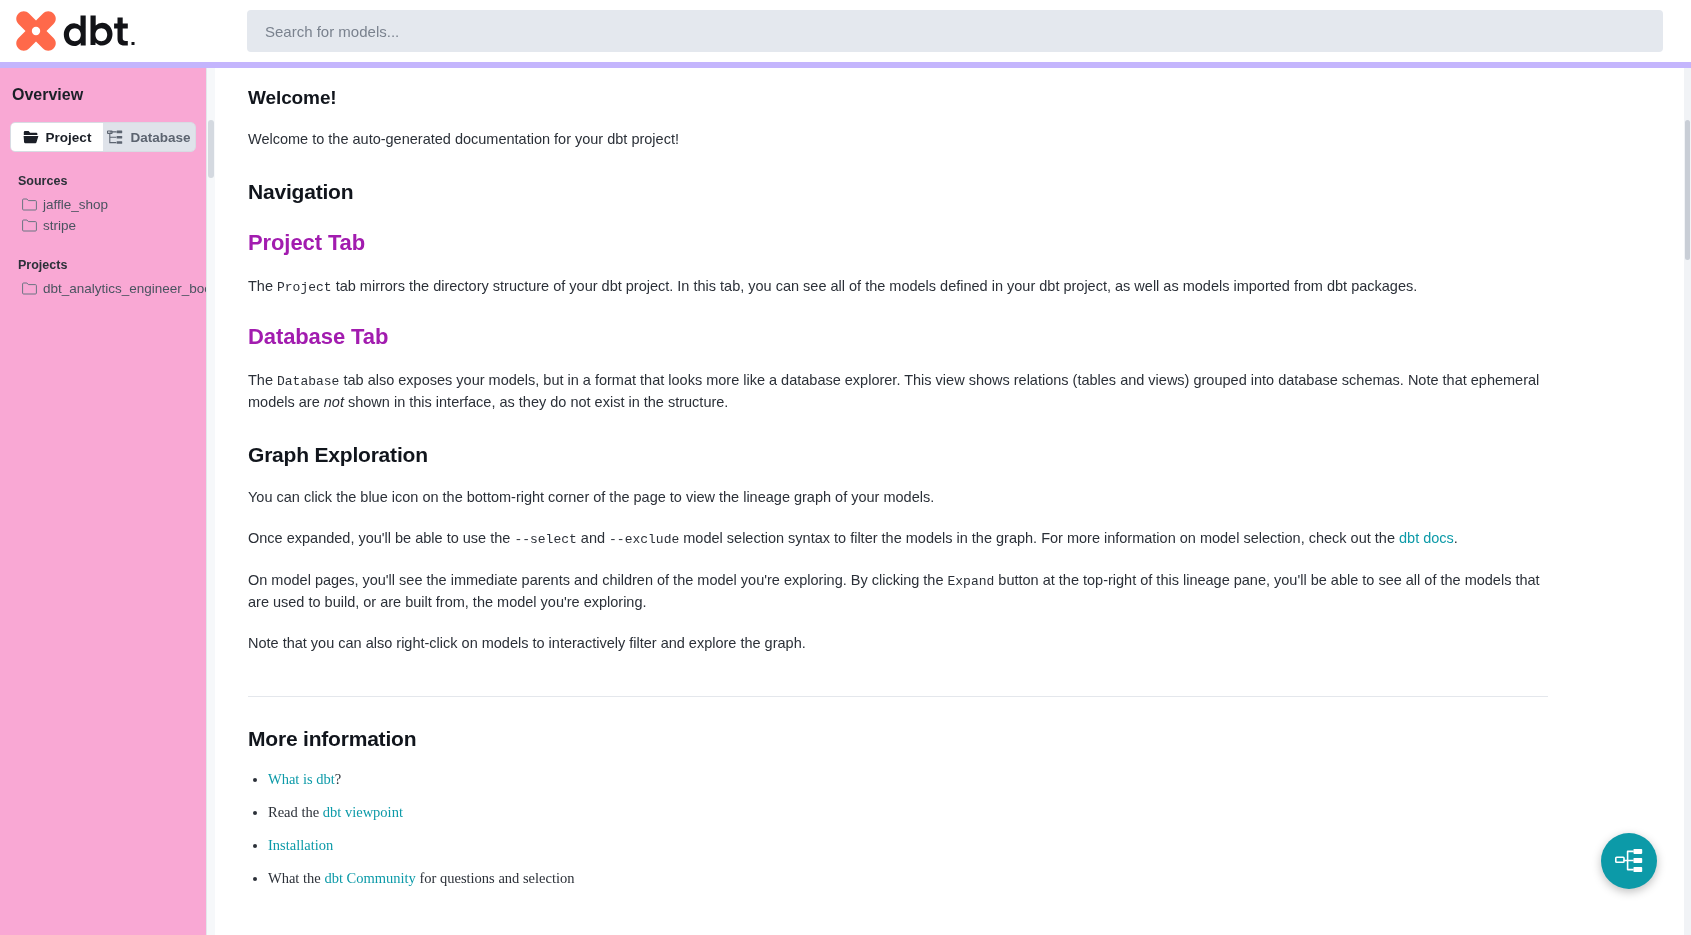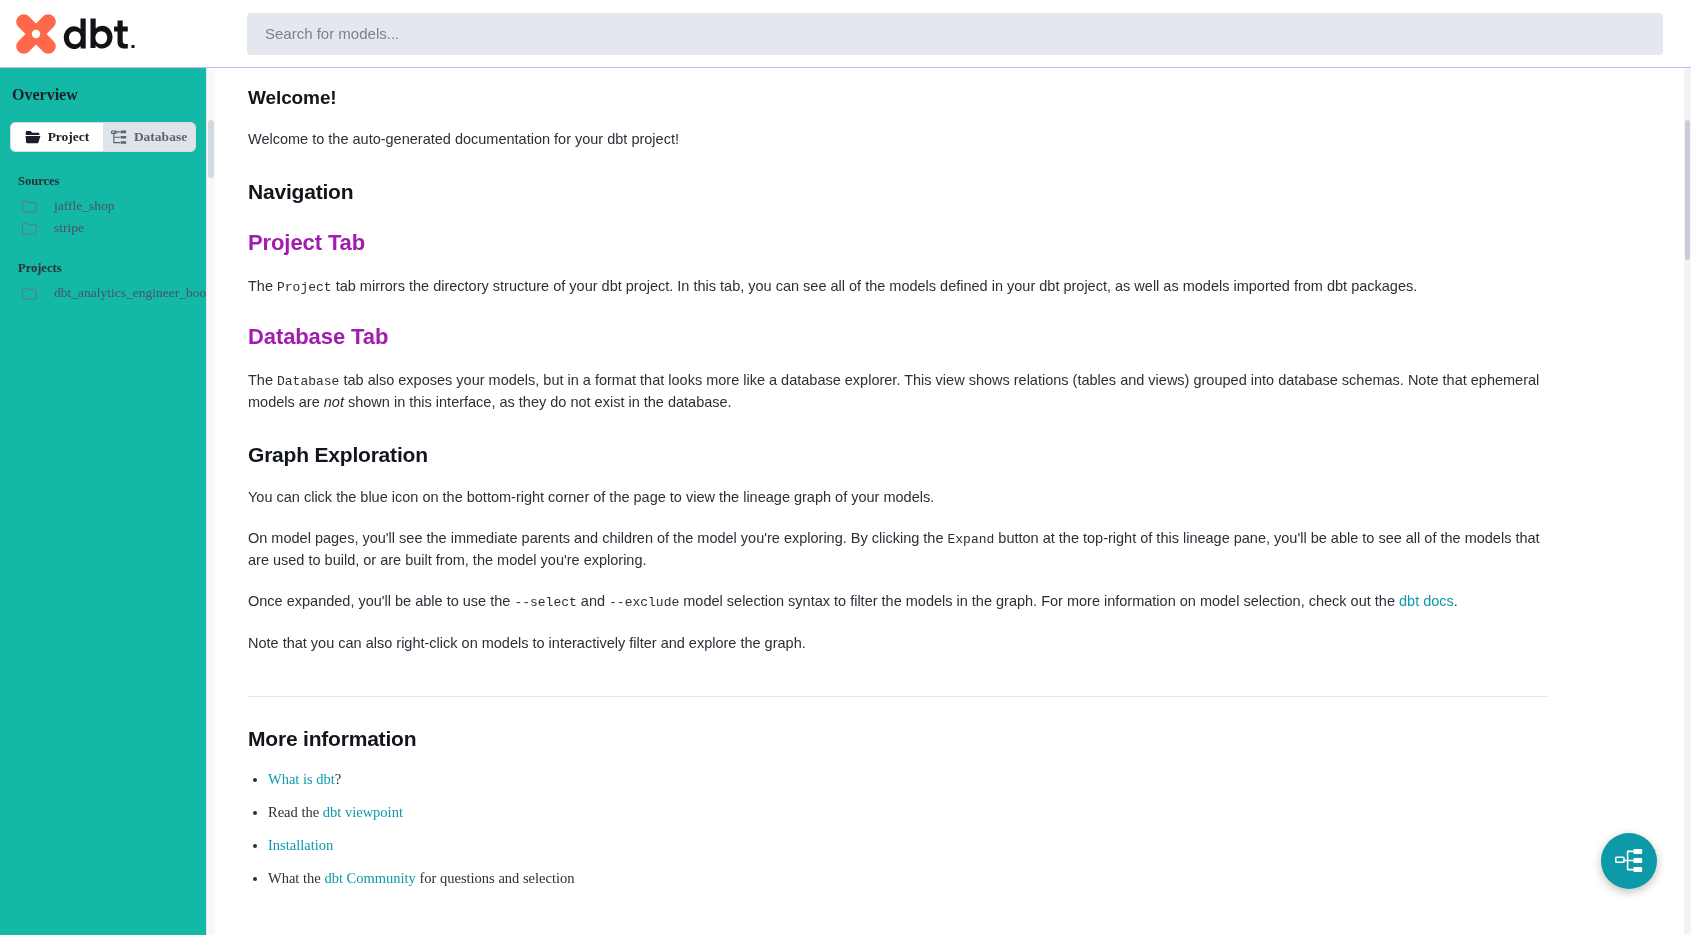--- a/index.html
+++ b/index.html
@@ -7,21 +7,21 @@
     width: 1691px; height: 935px;
     font-family: "Liberation Sans", sans-serif;
     background: #ffffff;
     overflow: hidden;
   }
 
   
   .topbar {
     position: absolute; top: 0; left: 0; right: 0; height: 68px;
     background: #ffffff;
-    border-bottom: 1px solid #c4b5fd;
+    border-bottom: 6px solid #c4b5fd;
     display: flex; align-items: center;
   }
   .logo-wrap {
     width: 247px; height: 68px;
     display: flex; align-items: center; padding-left: 14px;
     flex: 0 0 247px;
   }
   .logo-x { flex: 0 0 auto; display: block; }
   .logo-word { flex: 0 0 auto; display: block; margin-left: 4px; }
 
@@ -36,25 +36,24 @@
     font-size: 15px;
     color: #2b3038;
     font-family: "Liberation Sans", sans-serif;
     outline: none;
   }
   .search-input::placeholder { color: #7a828e; }
 
   
   .sidebar {
     position: absolute; top: 68px; left: 0; bottom: 0; width: 207px;
-    background: #14b8a6;
+    background: #f9a8d4;
     border-right: 1px solid #e4e7ec;
     padding: 18px 0 16px 0;
     overflow: hidden;
-    font-family: Liberation Serif, serif;
   }
   .sidebar-title {
     font-size: 16px; font-weight: bold; color: #1b1f27;
     padding: 0 0 0 12px; margin-bottom: 18px;
   }
   .tabs {
     display: flex; margin: 0 10px 22px 10px;
     border: 1px solid #d7dce3; border-radius: 5px; overflow: hidden;
     height: 30px;
   }
@@ -67,21 +66,21 @@
   .tab.active { background: #ffffff; color: #1b1f27; }
   .tab.inactive { background: #dfe3ea; color: #5c6470; }
   .tab svg { display: block; }
 
   .group-label {
     font-size: 12.5px; font-weight: bold; color: #2b3038;
     padding: 0 0 0 6px; margin: 0 0 6px 12px;
   }
   .group { margin-bottom: 22px; }
   .tree-item {
-    display: flex; align-items: center; gap: 17px;
+    display: flex; align-items: center; gap: 6px;
     padding: 3px 0 3px 22px;
     font-size: 13.5px; color: #4a5360;
     cursor: pointer;
   }
   .tree-item svg { flex: 0 0 auto; display: block; }
 
   
   .main {
     position: absolute; top: 68px; left: 207px; right: 0; bottom: 0;
     background: #ffffff;
@@ -226,26 +225,26 @@
 
     <h1 class="doc">Welcome!</h1>
     <p class="doc">Welcome to the auto-generated documentation for your dbt project!</p>
 
     <h2 class="doc">Navigation</h2>
 
     <h3 class="doc">Project Tab</h3>
     <p class="doc"><span>The </span><code class="inline">Project</code><span> tab mirrors the directory structure of your dbt project. In this tab, you can see all of the models defined in your dbt project, as well as models imported from dbt packages.</span></p>
 
     <h3 class="doc">Database Tab</h3>
-    <p class="doc wide"><span>The </span><code class="inline">Database</code><span> tab also exposes your models, but in a format that looks more like a database explorer. This view shows relations (tables and views) grouped into database schemas. Note that ephemeral models are </span><em class="doc">not</em><span> shown in this interface, as they do not exist in the database.</span></p>
+    <p class="doc wide"><span>The </span><code class="inline">Database</code><span> tab also exposes your models, but in a format that looks more like a database explorer. This view shows relations (tables and views) grouped into database schemas. Note that ephemeral models are </span><em class="doc">not</em><span> shown in this interface, as they do not exist in the structure.</span></p>
 
     <h2 class="doc">Graph Exploration</h2>
     <p class="doc">You can click the blue icon on the bottom-right corner of the page to view the lineage graph of your models.</p>
+    <p class="doc wide"><span>Once expanded, you'll be able to use the </span><code class="inline">--select</code><span> and </span><code class="inline">--exclude</code><span> model selection syntax to filter the models in the graph. For more information on model selection, check out the </span><a class="doc">dbt docs</a><span>.</span></p>
     <p class="doc wide"><span>On model pages, you'll see the immediate parents and children of the model you're exploring. By clicking the </span><code class="inline">Expand</code><span> button at the top-right of this lineage pane, you'll be able to see all of the models that are used to build, or are built from, the model you're exploring.</span></p>
-    <p class="doc wide"><span>Once expanded, you'll be able to use the </span><code class="inline">--select</code><span> and </span><code class="inline">--exclude</code><span> model selection syntax to filter the models in the graph. For more information on model selection, check out the </span><a class="doc">dbt docs</a><span>.</span></p>
     <p class="doc">Note that you can also right-click on models to interactively filter and explore the graph.</p>
 
     <hr class="doc">
 
     <h2 class="doc">More information</h2>
     <ul class="doc">
       <li><span></span><a class="doc">What is dbt</a><span>?</span></li>
       <li><span>Read the </span><a class="doc">dbt viewpoint</a><span></span></li>
       <li><span></span><a class="doc">Installation</a><span></span></li>
       <li><span>What the </span><a class="doc">dbt Community</a><span> for questions and selection</span></li>

